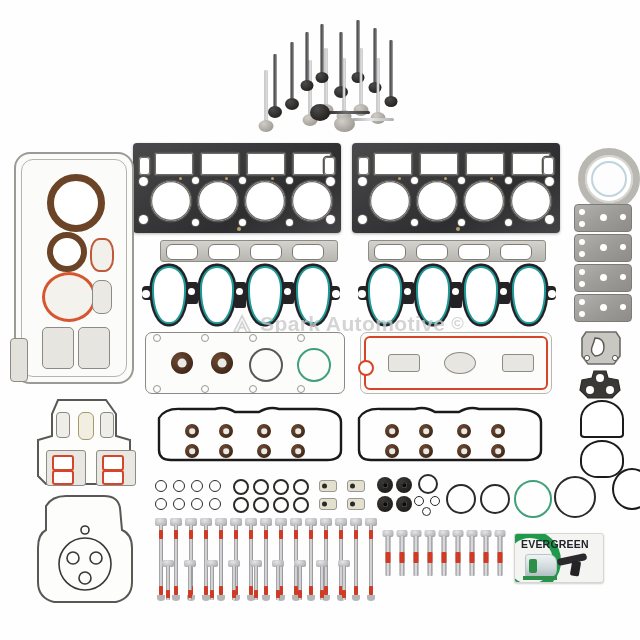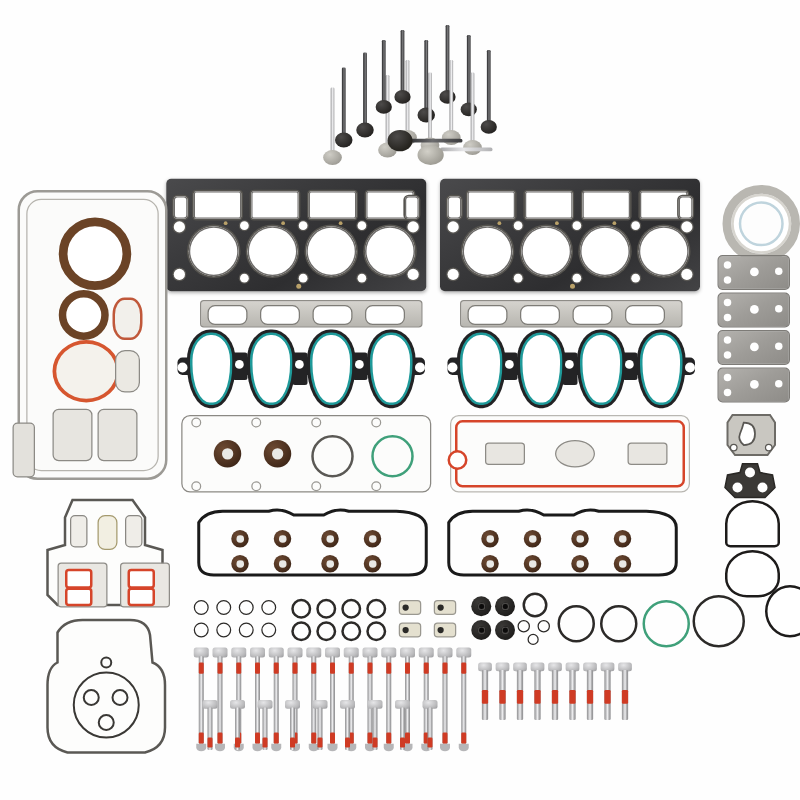--- a/index.html
+++ b/index.html
@@ -273,20 +273,28 @@
     <div class="im-tab" style="left:44px;top:16px;width:12px;height:22px;"></div>
     <div class="im-tab" style="left:92px;top:16px;width:12px;height:26px;"></div>
     <div class="im-tab" style="left:140px;top:16px;width:12px;height:22px;"></div>
     <div class="im-hole" style="left:0px;top:24px;width:8px;height:8px;"></div>
     <div class="im-hole" style="left:190px;top:24px;width:8px;height:8px;"></div>
     <div class="im-hole" style="left:46px;top:22px;width:7px;height:7px;"></div>
     <div class="im-hole" style="left:94px;top:22px;width:7px;height:7px;"></div>
     <div class="im-hole" style="left:142px;top:22px;width:7px;height:7px;"></div>
   </div>
 
+  <div class="watermark" style="left:232px;top:312px;">
+    <svg class="wm-logo" viewBox="0 0 24 22">
+      <path d="M2 20 L11 2 L20 20 L16 20 L11 9 L6 20 Z" fill="none" stroke="#c9c9c9" stroke-width="2"></path>
+      <path d="M7.5 15 L14.5 15" stroke="#c9c9c9" stroke-width="2"></path>
+    </svg>
+    <span>Spark Automotive</span>
+    <span class="wm-c">©</span>
+  </div>
 
   <div class="vcg" style="left:145px;top:332px;width:200px;height:62px;">
     <div class="vcg-out"></div>
     <div class="seal-brown" style="left:26px;top:20px;width:22px;height:22px;"></div>
     <div class="seal-brown" style="left:66px;top:20px;width:22px;height:22px;"></div>
     <div class="oring-dark" style="left:104px;top:16px;width:30px;height:30px;"></div>
     <div class="oring-green" style="left:152px;top:16px;width:30px;height:30px;"></div>
     <div class="abs" style="left:8px;top:2px;width:6px;height:6px;border-radius:50%;border:1.2px solid #9a9893;"></div>
     <div class="abs" style="left:56px;top:2px;width:6px;height:6px;border-radius:50%;border:1.2px solid #9a9893;"></div>
     <div class="abs" style="left:104px;top:2px;width:6px;height:6px;border-radius:50%;border:1.2px solid #9a9893;"></div>
@@ -649,14 +657,23 @@
       <circle cx="22" cy="8" r="4" fill="#fff"></circle>
       <circle cx="12" cy="20" r="4" fill="#fff"></circle>
       <circle cx="32" cy="20" r="4" fill="#fff"></circle>
     </svg>
   </div>
 
   <div class="capseal" style="left:580px;top:400px;width:40px;height:34px;border-radius:50% 50% 10% 10%;"></div>
   <div class="capseal" style="left:580px;top:440px;width:40px;height:34px;border-radius:50% 50% 40% 40%;"></div>
   <div class="abs" style="left:612px;top:468px;width:36px;height:38px;border:2.4px solid #1d1b1a;border-radius:50%;background:#fff;"></div>
 
+  <div class="pkg" style="left:514px;top:533px;width:88px;height:48px;">
+    <div class="pkg-swirl"></div>
+    <div class="pkg-brand">EVERGREEN</div>
+    <div class="pkg-tube">
+      <div class="pkg-tube-cap"></div>
+    </div>
+    <div class="pkg-gun"></div>
+    <div class="pkg-strip"></div>
+  </div>
 
 </div>
 
 </body></html>

